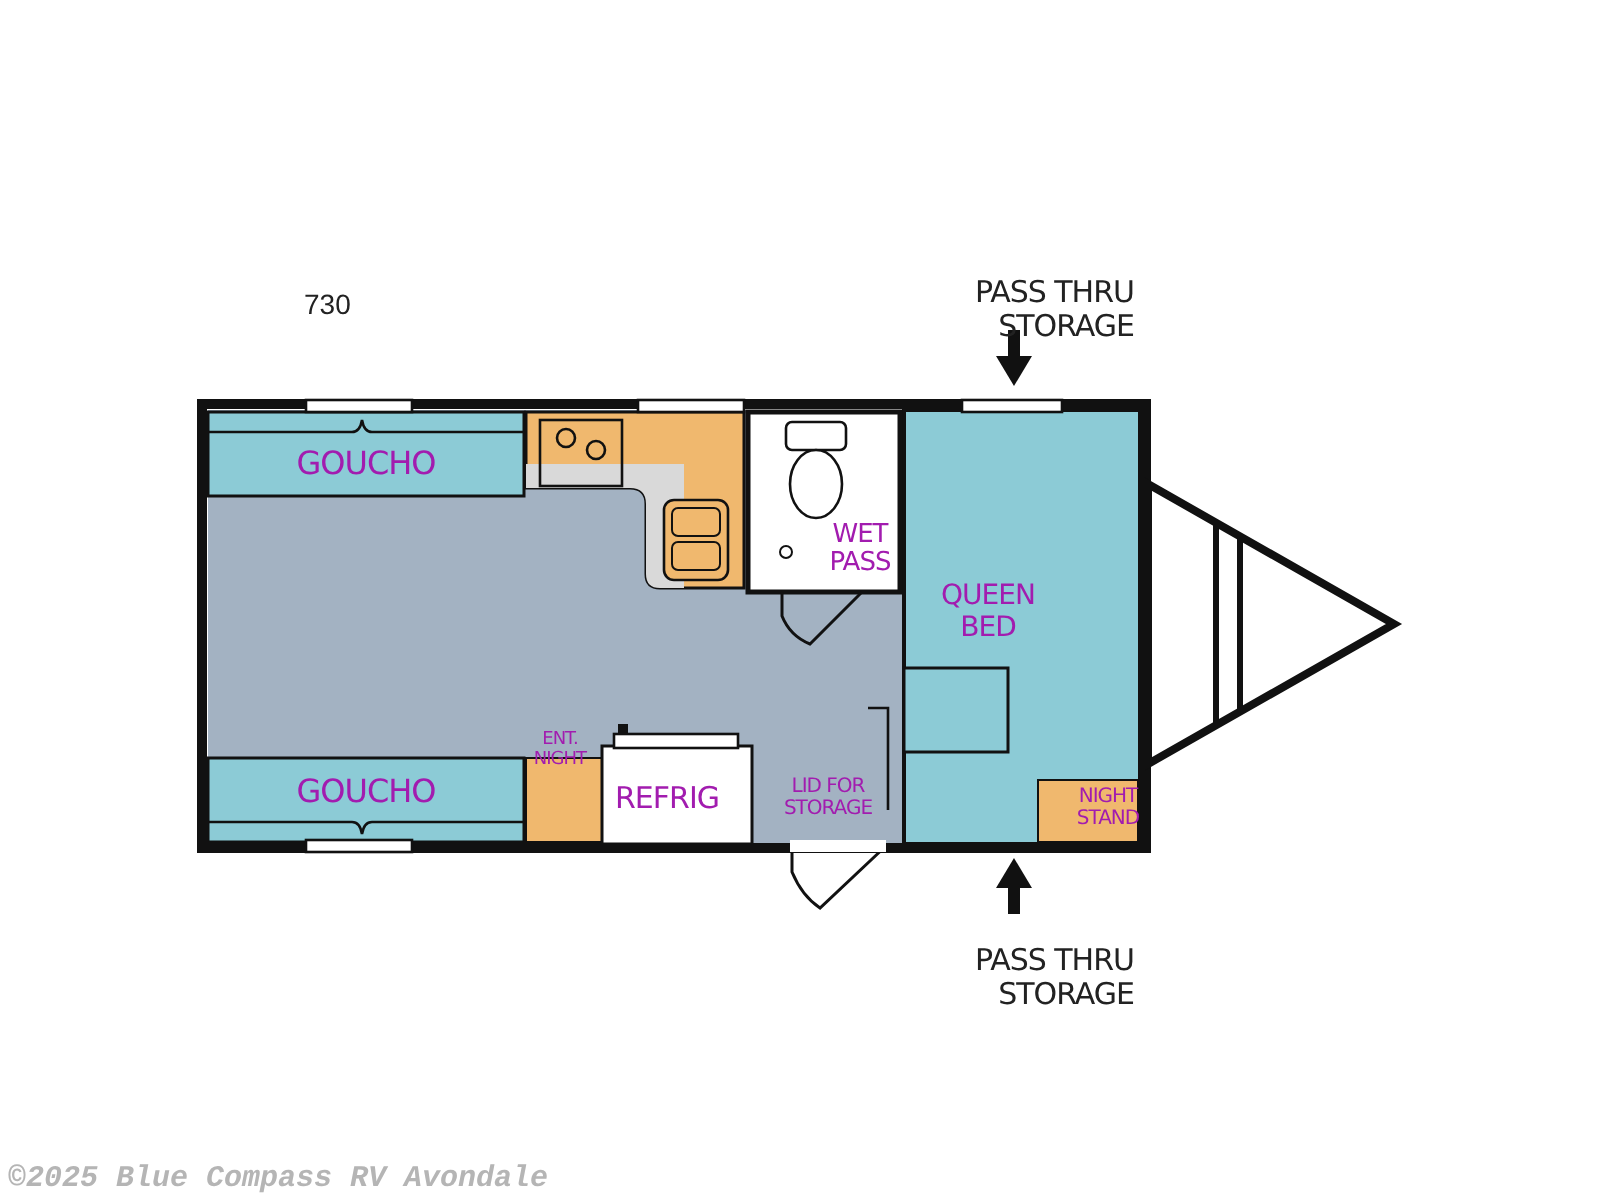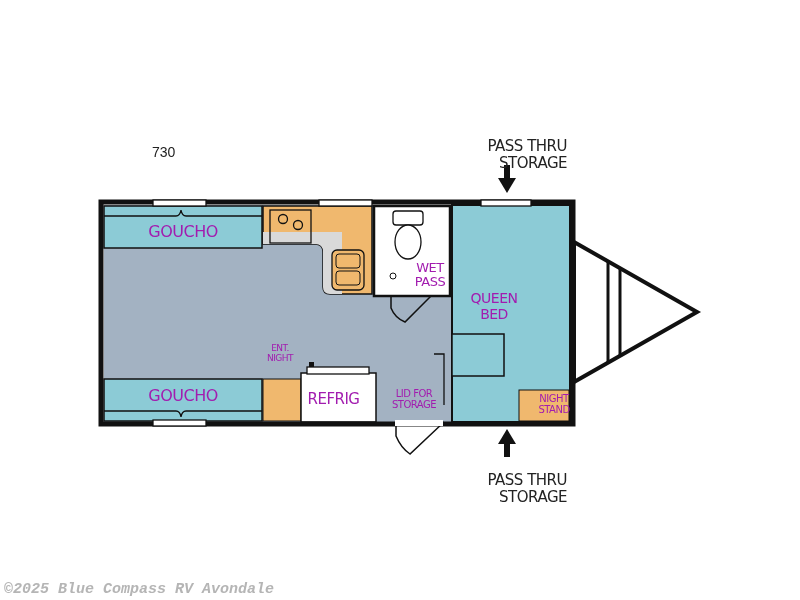--- a/index.html
+++ b/index.html
@@ -94,21 +94,21 @@
 <div class="lbl" style="left:408px; top:261px; width:44px; font-size:13px; line-height:14px;">
   <div>WET</div>
   <div>PASS</div>
 </div>
 
 <div class="lbl" style="left:435px; top:290px; width:118px; font-size:14px; line-height:16px;">
   <div>QUEEN</div>
   <div>BED</div>
 </div>
 
-<div class="lbl" style="left:255px; top:343px; width:50px; font-size:9px; line-height:10px;">
+<div class="lbl" style="left:255px; top:365px; width:50px; font-size:9px; line-height:10px;">
   <div>ENT.</div>
   <div>NIGHT</div>
 </div>
 
 <div class="lbl" style="left:301px; top:390px; width:65px; font-size:15px;">REFRIG</div>
 
 <div class="lbl" style="left:384px; top:388px; width:60px; font-size:10px; line-height:11px;">
   <div>LID FOR</div>
   <div>STORAGE</div>
 </div>

